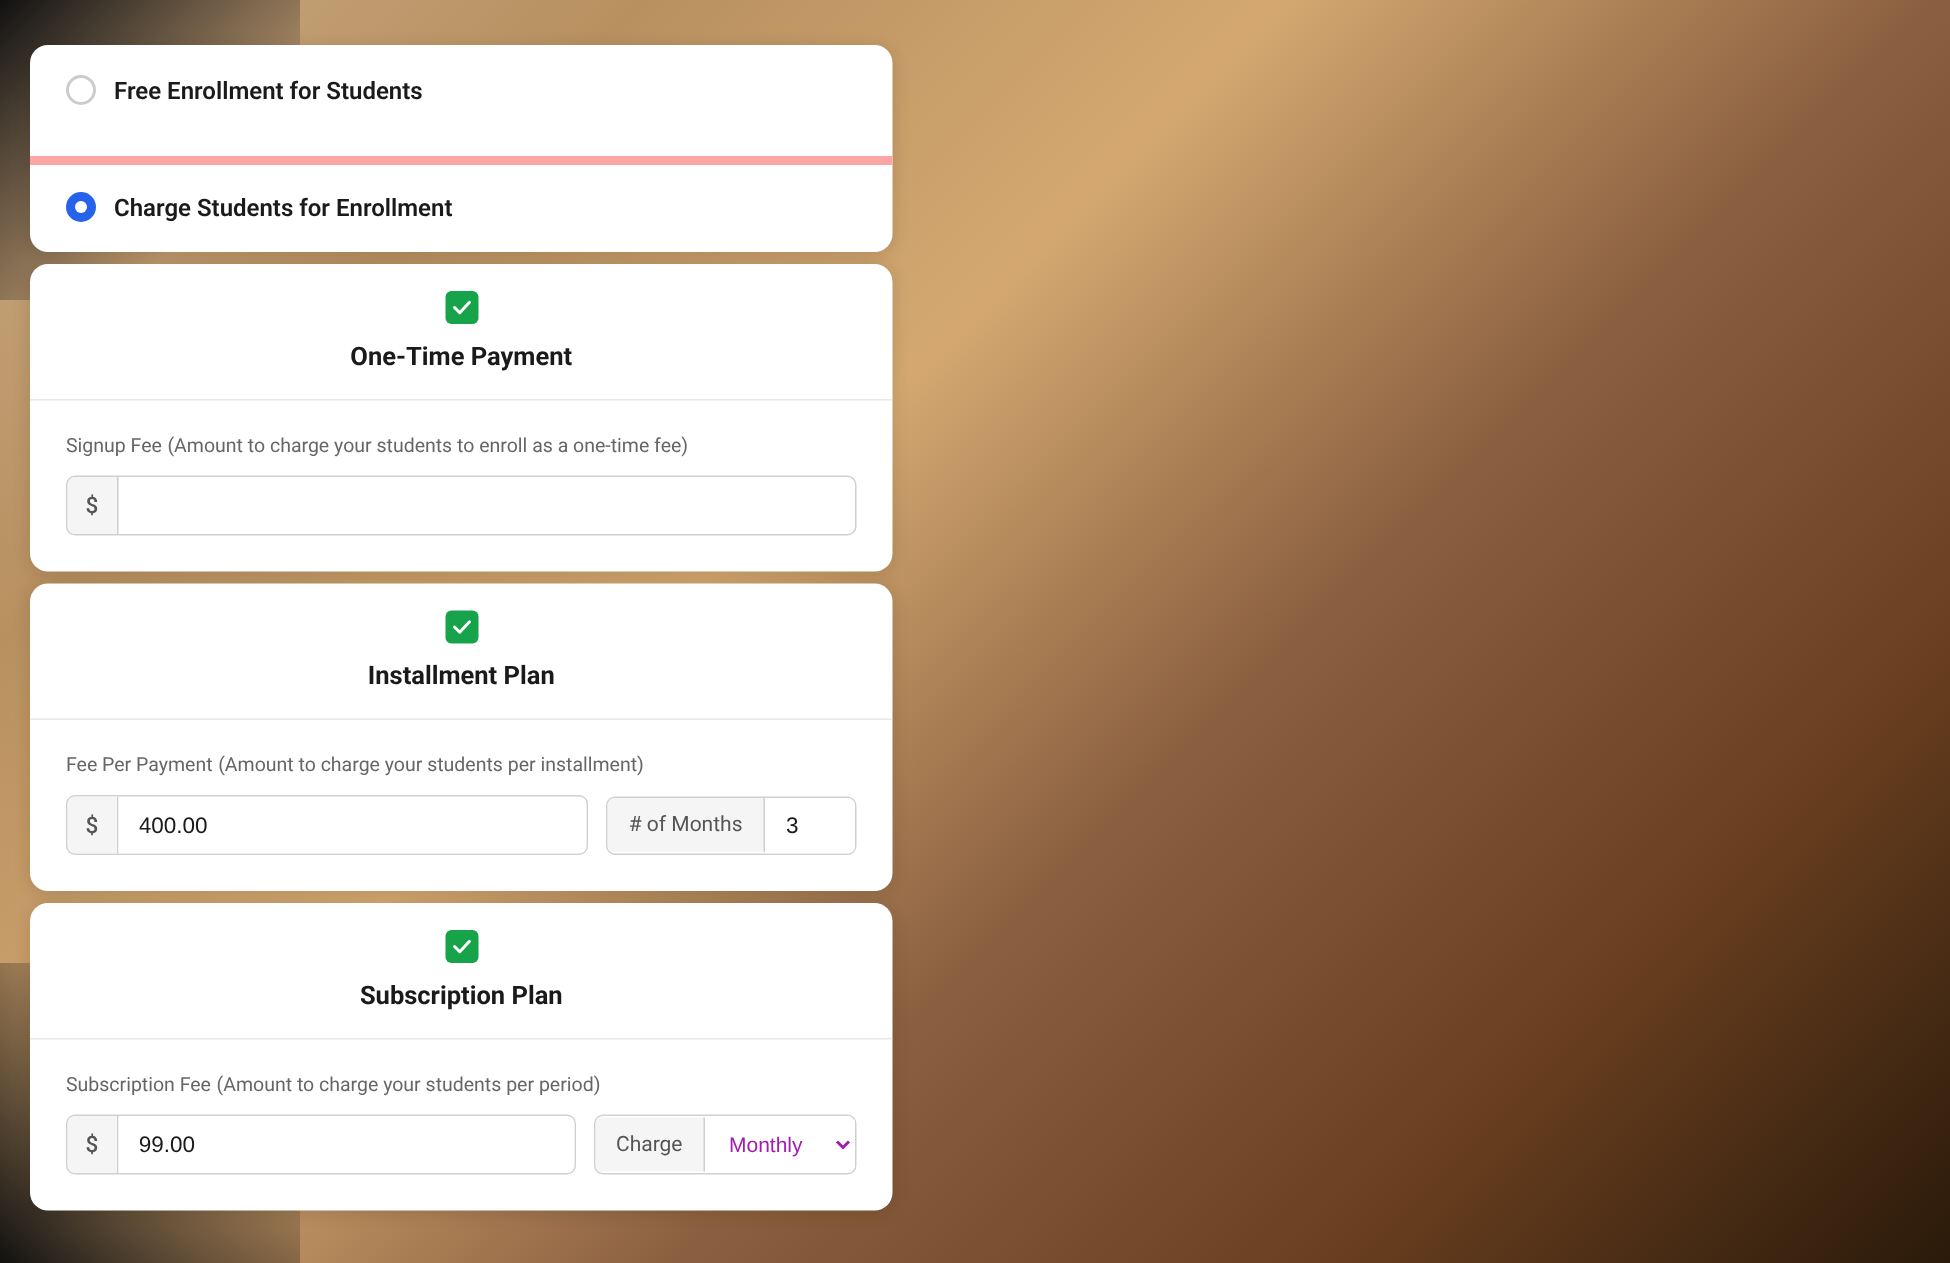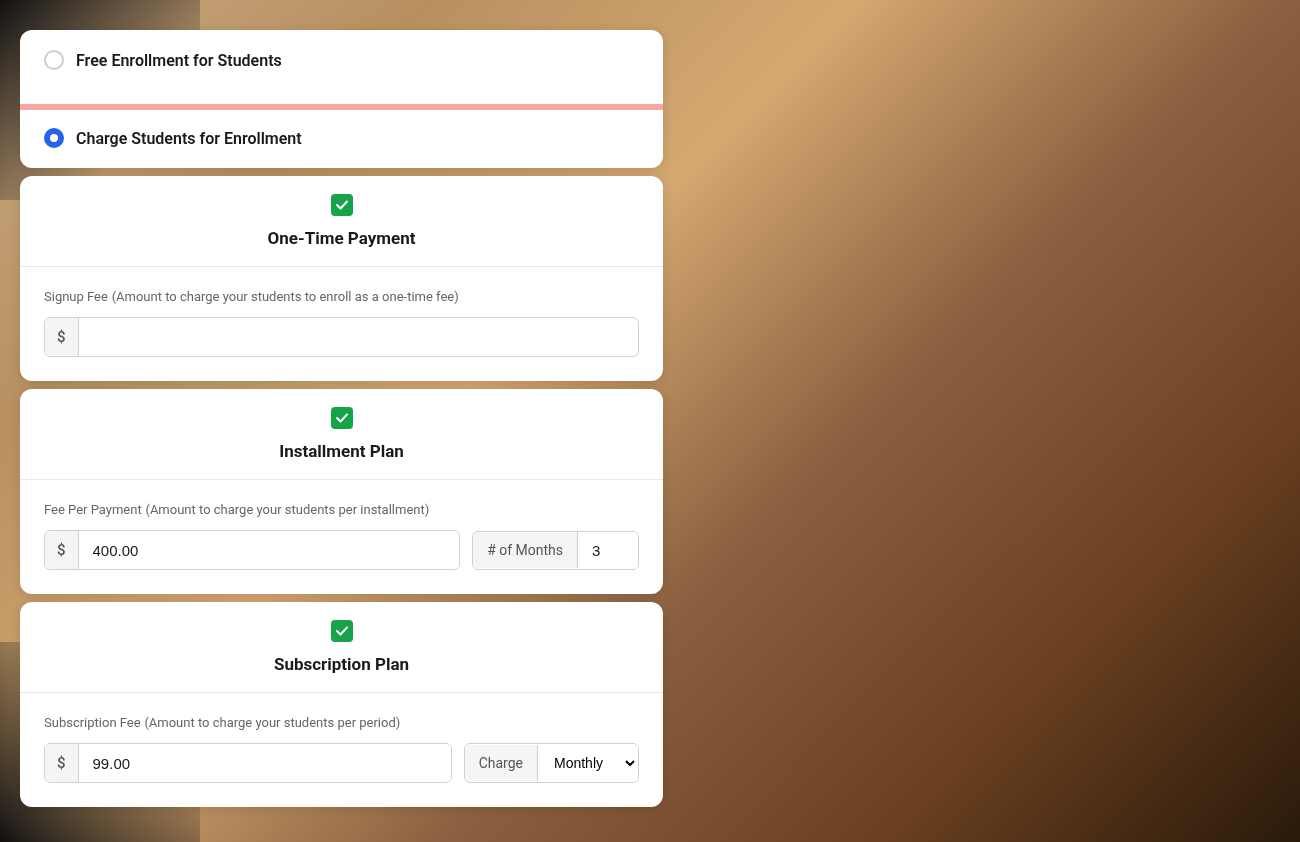--- a/index.html
+++ b/index.html
@@ -38,21 +38,21 @@
       height: 200px;
       background: linear-gradient(45deg, #111 0%, transparent 70%);
       z-index: 1;
     }
 
     
     .panels-container {
       position: absolute;
       top: 30px;
       left: 20px;
-      width: 643px;
+      width: 575px;
       z-index: 10;
       display: flex;
       flex-direction: column;
       gap: 0;
     }
 
     
     .panel {
       background: #fff;
       border-radius: 12px;
@@ -250,21 +250,21 @@
       border-right: 1.5px solid #d0d0d0;
       color: #555;
       font-size: 14px;
     }
 
     .period-select {
       border: none;
       outline: none;
       padding: 10px 10px 10px 12px;
       font-size: 14px;
-      color: #000000;
+      color: #a21caf;
       background: #fff;
       appearance: auto;
       cursor: pointer;
       min-width: 100px;
     }
   </style>
 </head>
 <body>
 
 <div class="bg-image"></div>

